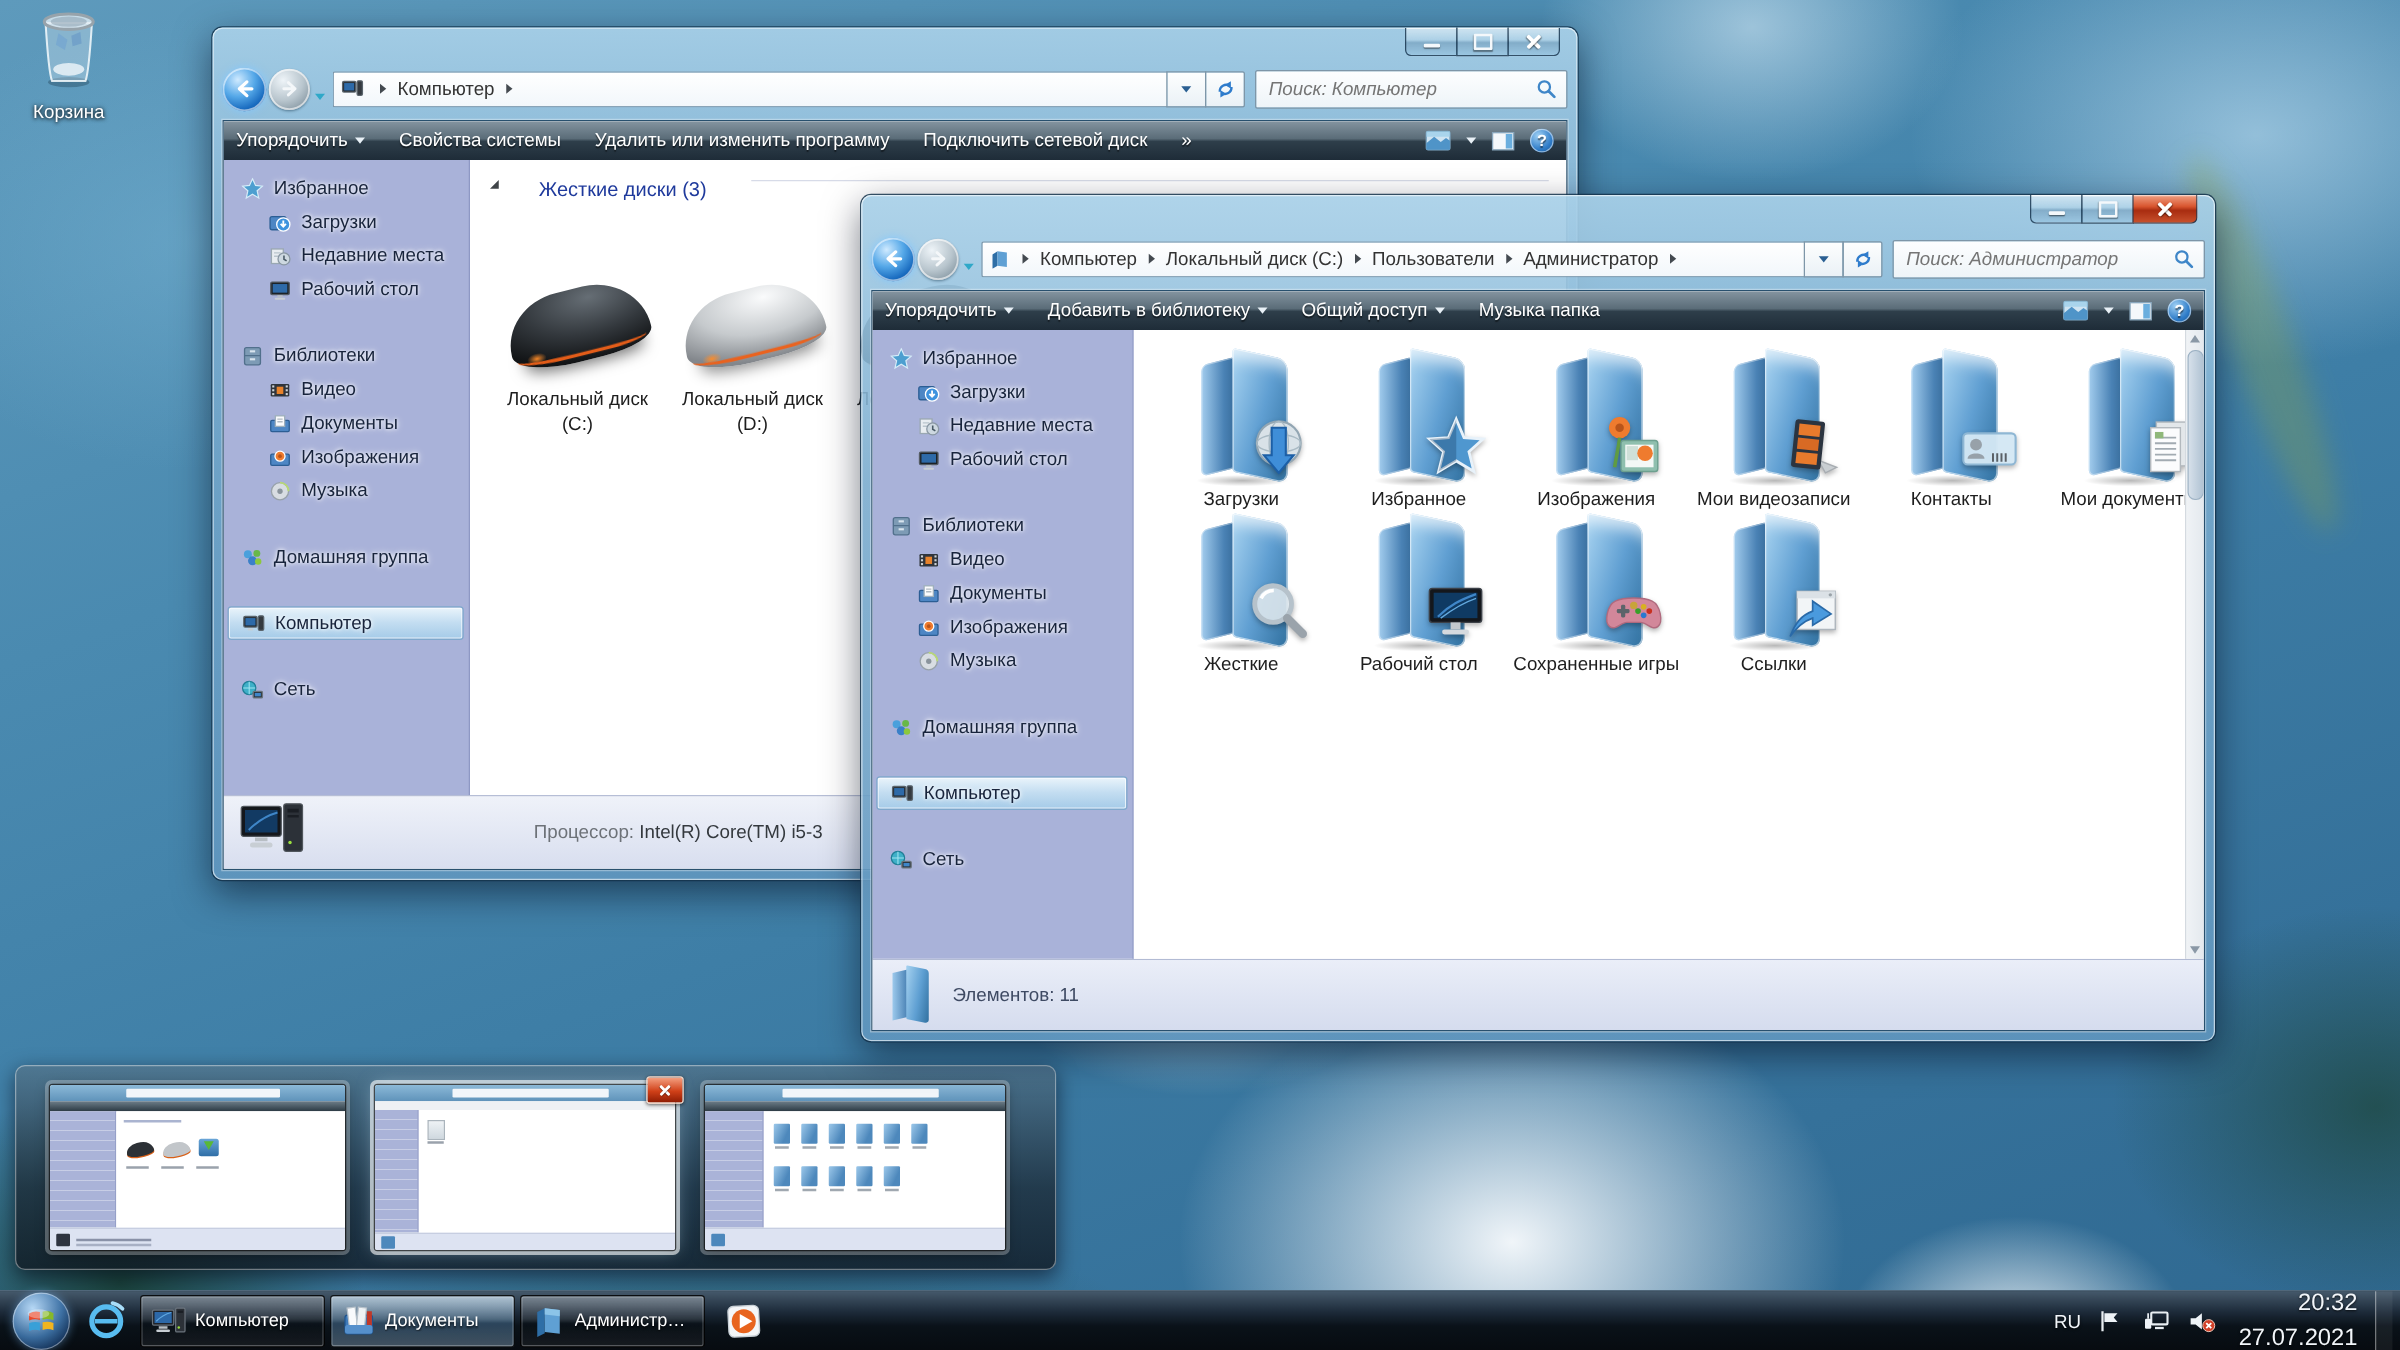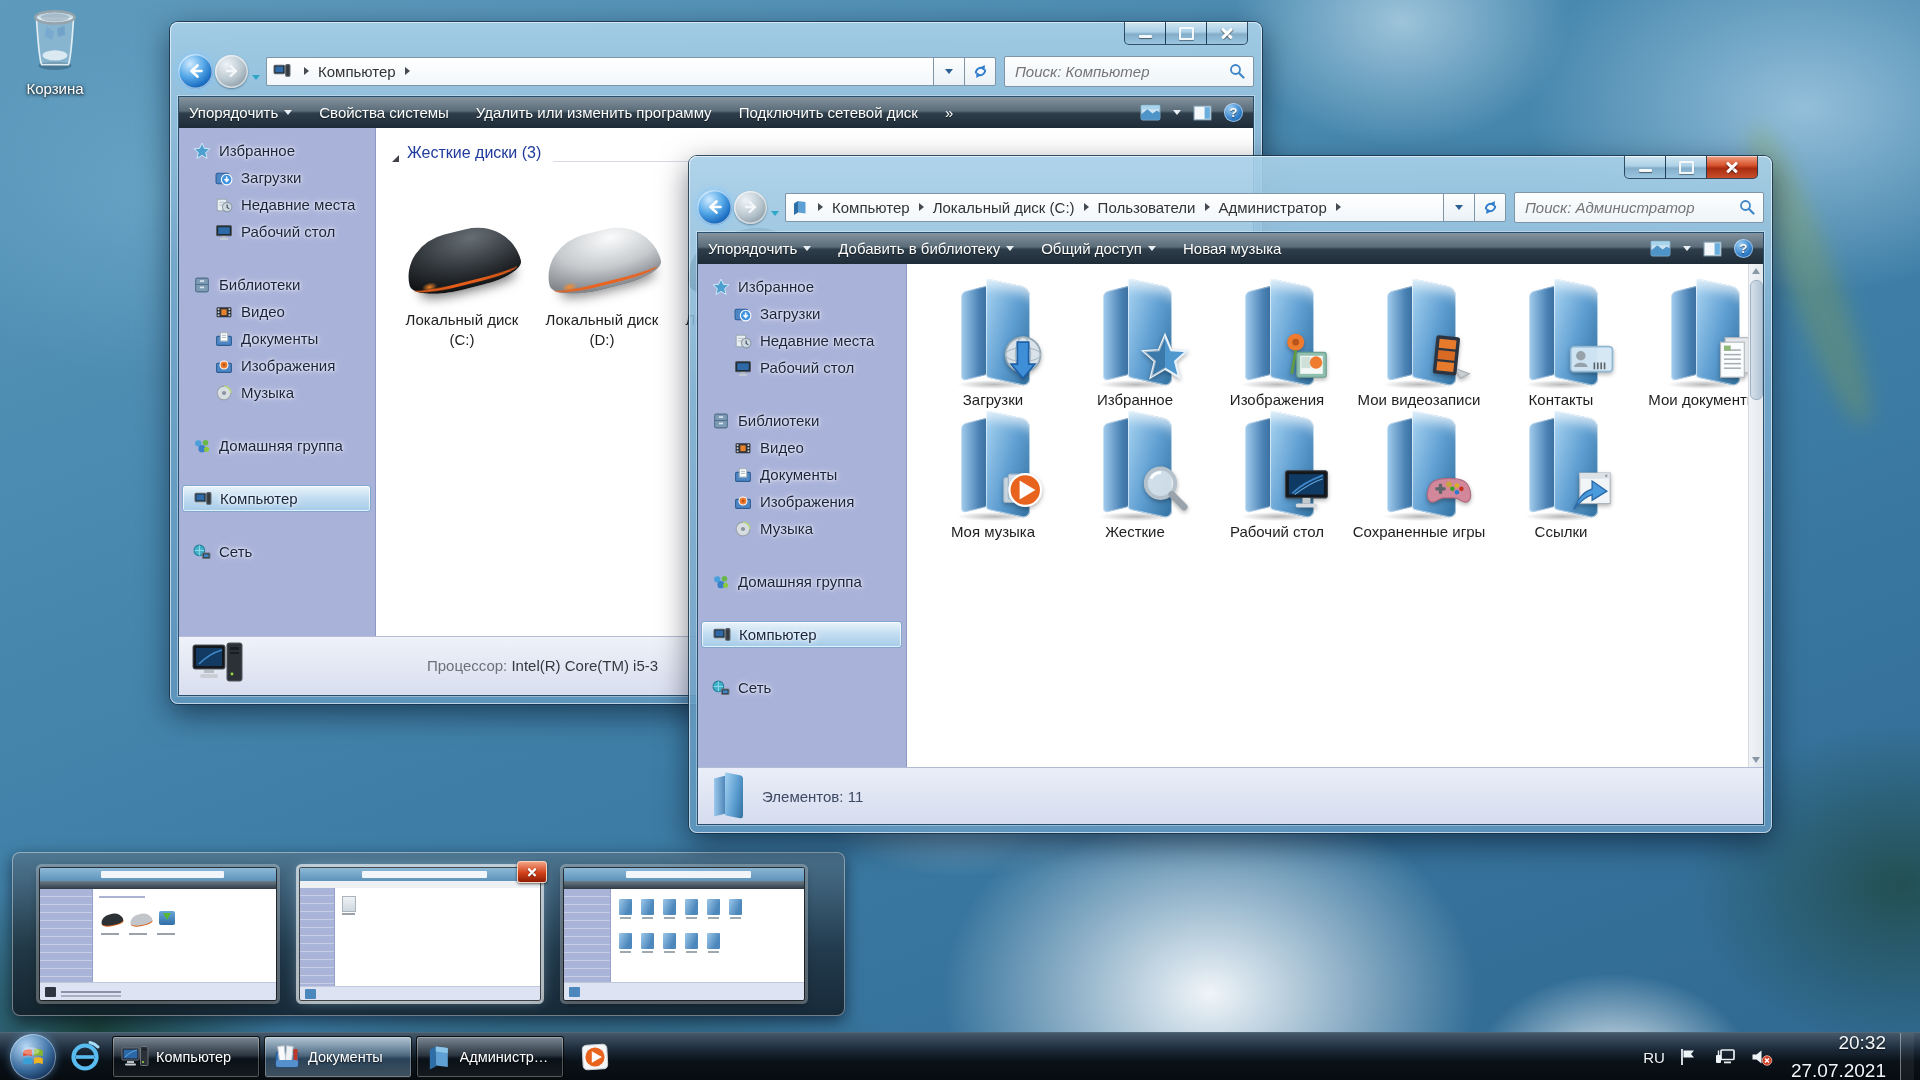--- a/index.html
+++ b/index.html
@@ -116,21 +116,21 @@
   .side-item.gap{margin-top:26px;}
   .side-item .ic{width:18px;height:18px;margin-right:8px;flex:0 0 auto;display:inline-flex;}
   .side-item .side-label{white-space:nowrap;text-shadow:0 0 3px #fff,0 0 6px rgba(255,255,255,.9);}
   .side-item.selected{
     margin-right:4px;margin-left:3px;padding-left:11px;border-radius:3px;
     background:linear-gradient(#eaf4fb,#c3ddf1 48%,#a5cbe8);
     border:1px solid #7fa8cc;box-shadow:inset 0 0 0 1px rgba(255,255,255,.7);height:25px;
   }
   .content{flex:1;background:#fff;position:relative;overflow:hidden;}
   
-  .group-header{display:flex;align-items:flex-end;margin:16px 14px 0 16px;}
+  .group-header{display:flex;align-items:flex-start;margin:16px 14px 0 16px;gap:24px;}
   .tri-se{width:0;height:0;border-bottom:7px solid #404448;border-left:7px solid transparent;margin-right:8px;}
   .group-title{color:#1f3a9c;font-size:16px;white-space:nowrap;}
   .group-line{flex:1;height:1px;background:#d7dbe8;margin-left:12px;}
   .drive-row{display:flex;margin:52px 0 0 20px;}
   .drive-tile{width:132px;margin-right:8px;text-align:center;flex:0 0 auto;}
   .hdd-wrap{height:92px;display:flex;align-items:center;justify-content:center;}
   .hdd{position:relative;width:114px;height:58px;transform:rotate(-14deg);
        border-radius:50% 50% 46% 54% / 88% 92% 30% 36%;}
   .hdd.dark{background:radial-gradient(100px 52px at 62% 16%,#666e75,#33383d 55%,#121416 95%);box-shadow:0 12px 12px -9px rgba(0,0,0,.55);}
   .hdd.silver{background:radial-gradient(100px 52px at 62% 16%,#fafbfc,#c6cacd 55%,#83878c 95%);box-shadow:0 12px 12px -9px rgba(0,0,0,.45);}
@@ -642,21 +642,21 @@
         </span>
         <span class="tb-item">
           <span>Добавить в библиотеку</span>
           <span class="caret-down"></span>
         </span>
         <span class="tb-item">
           <span>Общий доступ</span>
           <span class="caret-down"></span>
         </span>
         <span class="tb-item">
-          <span>Новая музыка</span>
+          <span>Музыка папка</span>
         </span>
         <span class="tb-right">
           <span class="ic" style="width:21px;height:17px;">
             <svg viewBox="0 0 20 16">
               <rect x="1" y="1" width="18" height="14" rx="1.5" fill="#cfe4f2" stroke="#7fa8c4"></rect>
               <path d="M1 10 l6-5 5 4 4-3 3 2 v7 h-18 z" fill="#4f94c8"></path>
               <rect x="1" y="1" width="18" height="4" fill="#9fd0ea" opacity=".8"></rect>
             </svg>
           </span>
           <span class="caret-down" style="color:#e8f0f6;"></span>
@@ -902,36 +902,20 @@
                         <line x1="15" y1="28" x2="30" y2="28"></line>
                         <line x1="15" y1="32" x2="30" y2="32"></line>
                       </g>
                       <rect x="15" y="12" width="6" height="4.5" fill="#8fb87a"></rect>
                     </svg></span>
                 </div>
                 <div class="flabel">Мои документы</div>
               </div>
             </div>
             <div class="frow">
-              <div class="ftile">
-                <div class="bfolder">
-                  <span class="shadow"></span>
-                  <span class="leaf-back"></span>
-                  <span class="leaf-front"></span>
-                  <span class="emblem"><svg viewBox="0 0 46 46">
-                      <g opacity=".85">
-                        <rect x="6" y="12" width="20" height="22" rx="2" fill="#dde6ec" stroke="#b0bec8"></rect>
-                        <rect x="10" y="9" width="20" height="22" rx="2" fill="#e9eff4" stroke="#b0bec8"></rect>
-                      </g>
-                      <circle cx="25" cy="23" r="14" fill="#e8641e" stroke="#fff" stroke-width="2"></circle>
-                      <polygon points="20,14.5 34,23 20,31.5" fill="#fff"></polygon>
-                    </svg></span>
-                </div>
-                <div class="flabel">Моя музыка</div>
-              </div>
               <div class="ftile">
                 <div class="bfolder">
                   <span class="shadow"></span>
                   <span class="leaf-back"></span>
                   <span class="leaf-front"></span>
                   <span class="emblem"><svg viewBox="0 0 46 46">
                       <circle cx="19" cy="17" r="13" fill="#e9f2f8" fill-opacity=".85" stroke="#b6c2cb" stroke-width="3.5"></circle>
                       <path d="M10.5 13 a10 10 0 0 1 9-5.5" stroke="#fff" stroke-width="2.5" fill="none"></path>
                       <line x1="29" y1="27" x2="40" y2="38" stroke="#9aa3ab" stroke-width="6" stroke-linecap="round"></line>
                     </svg></span>

